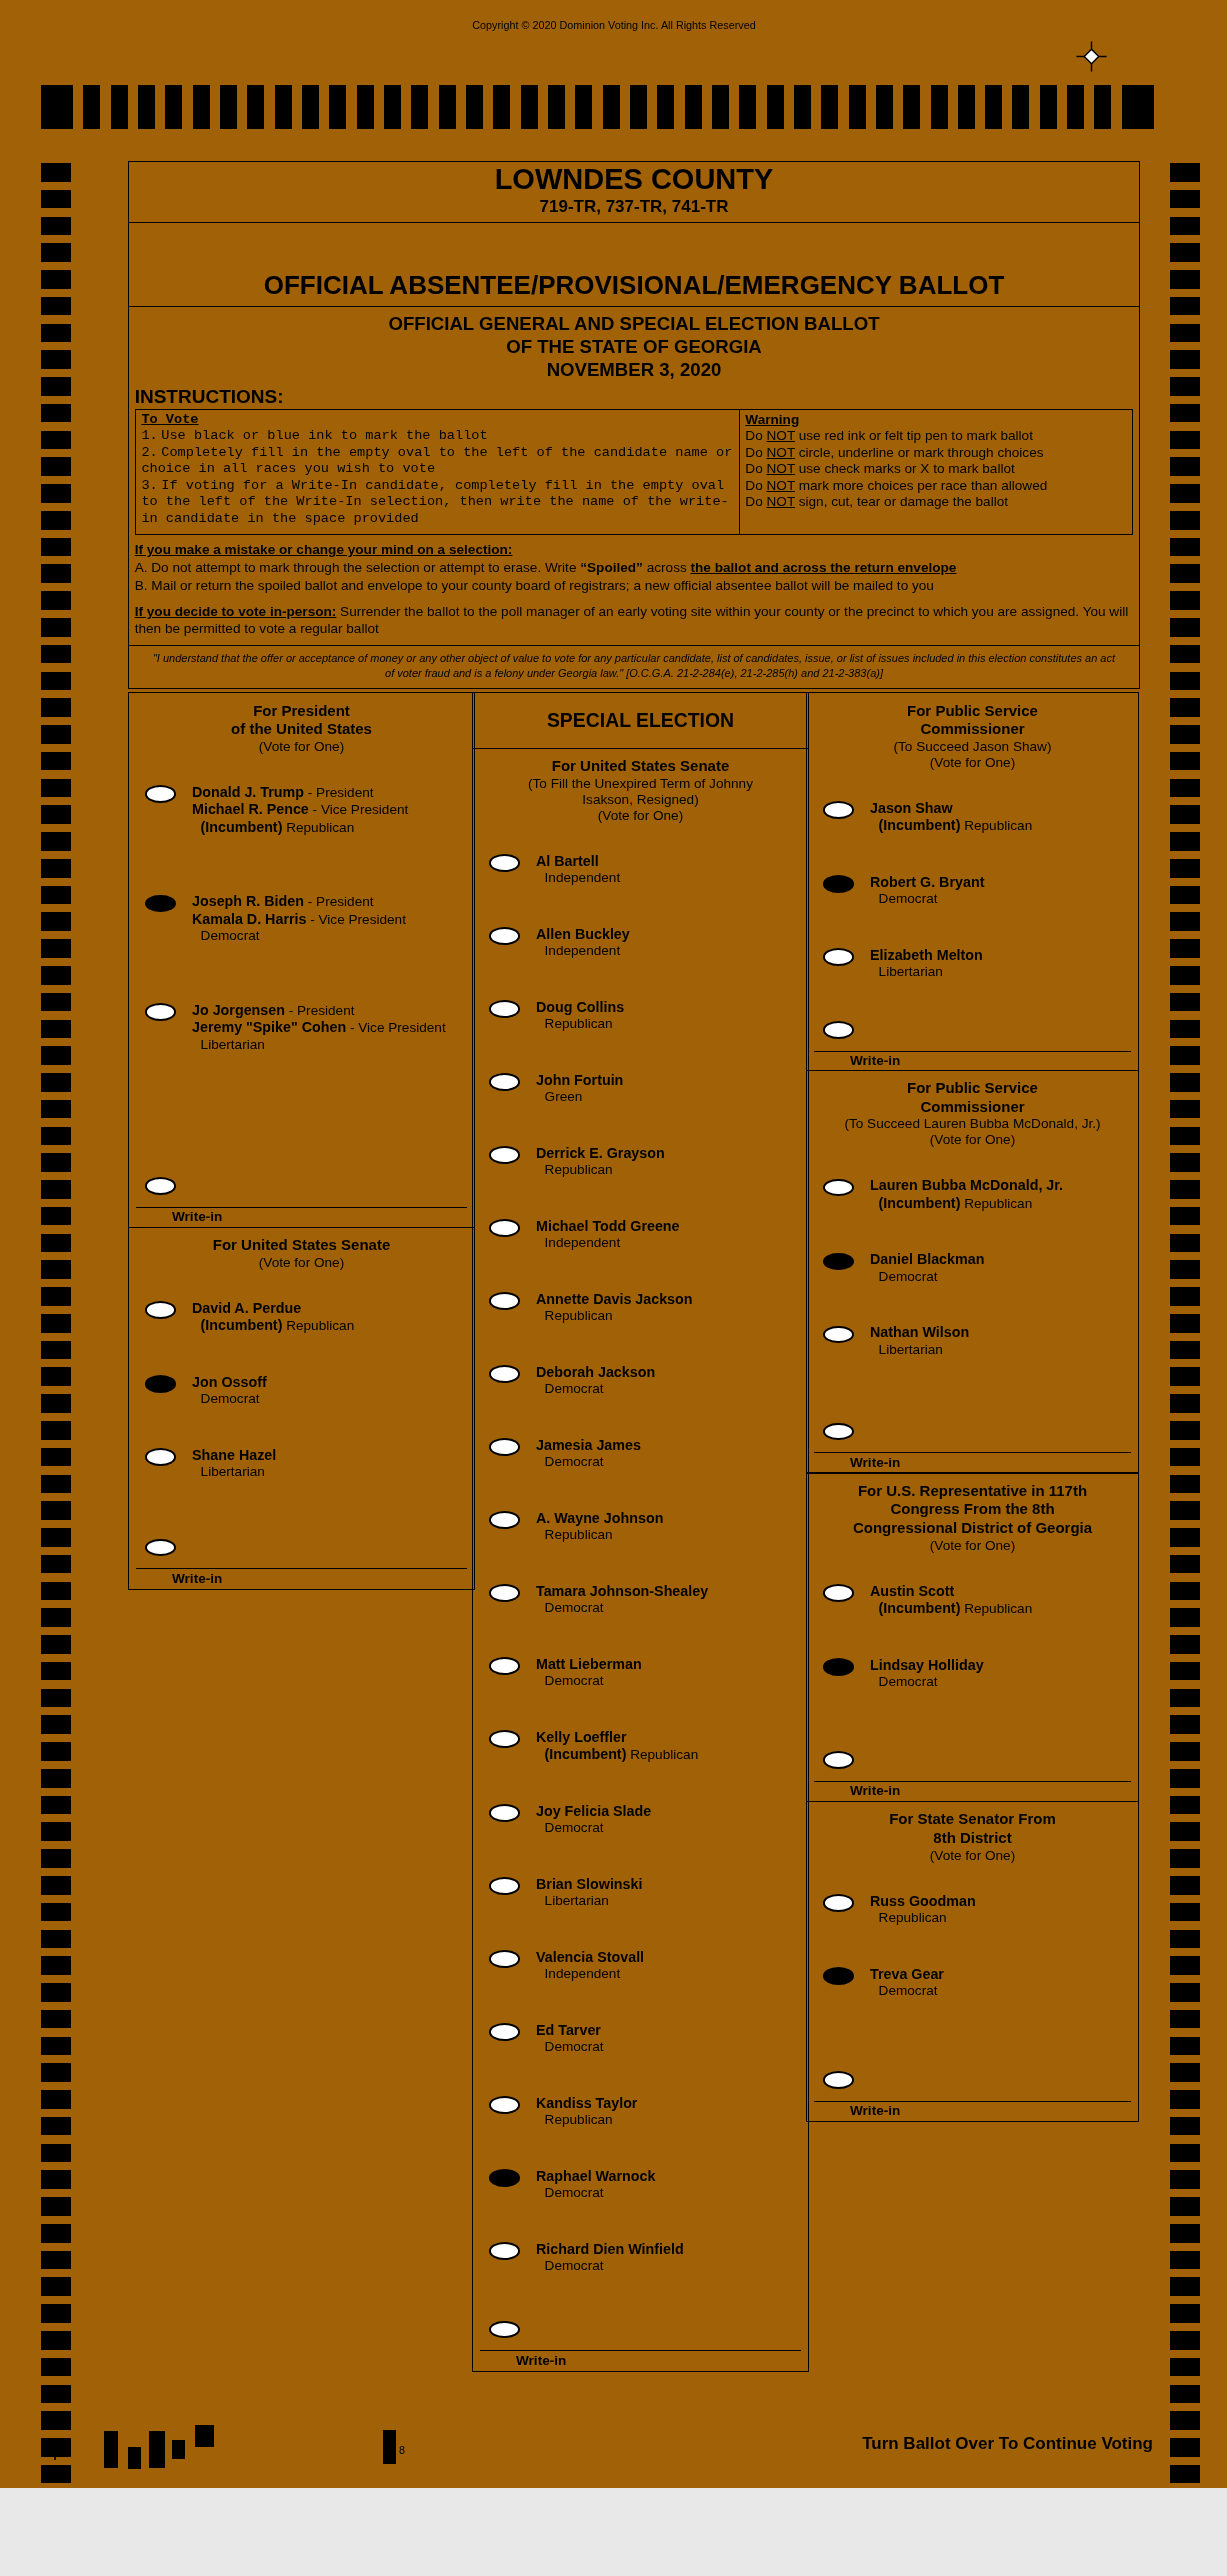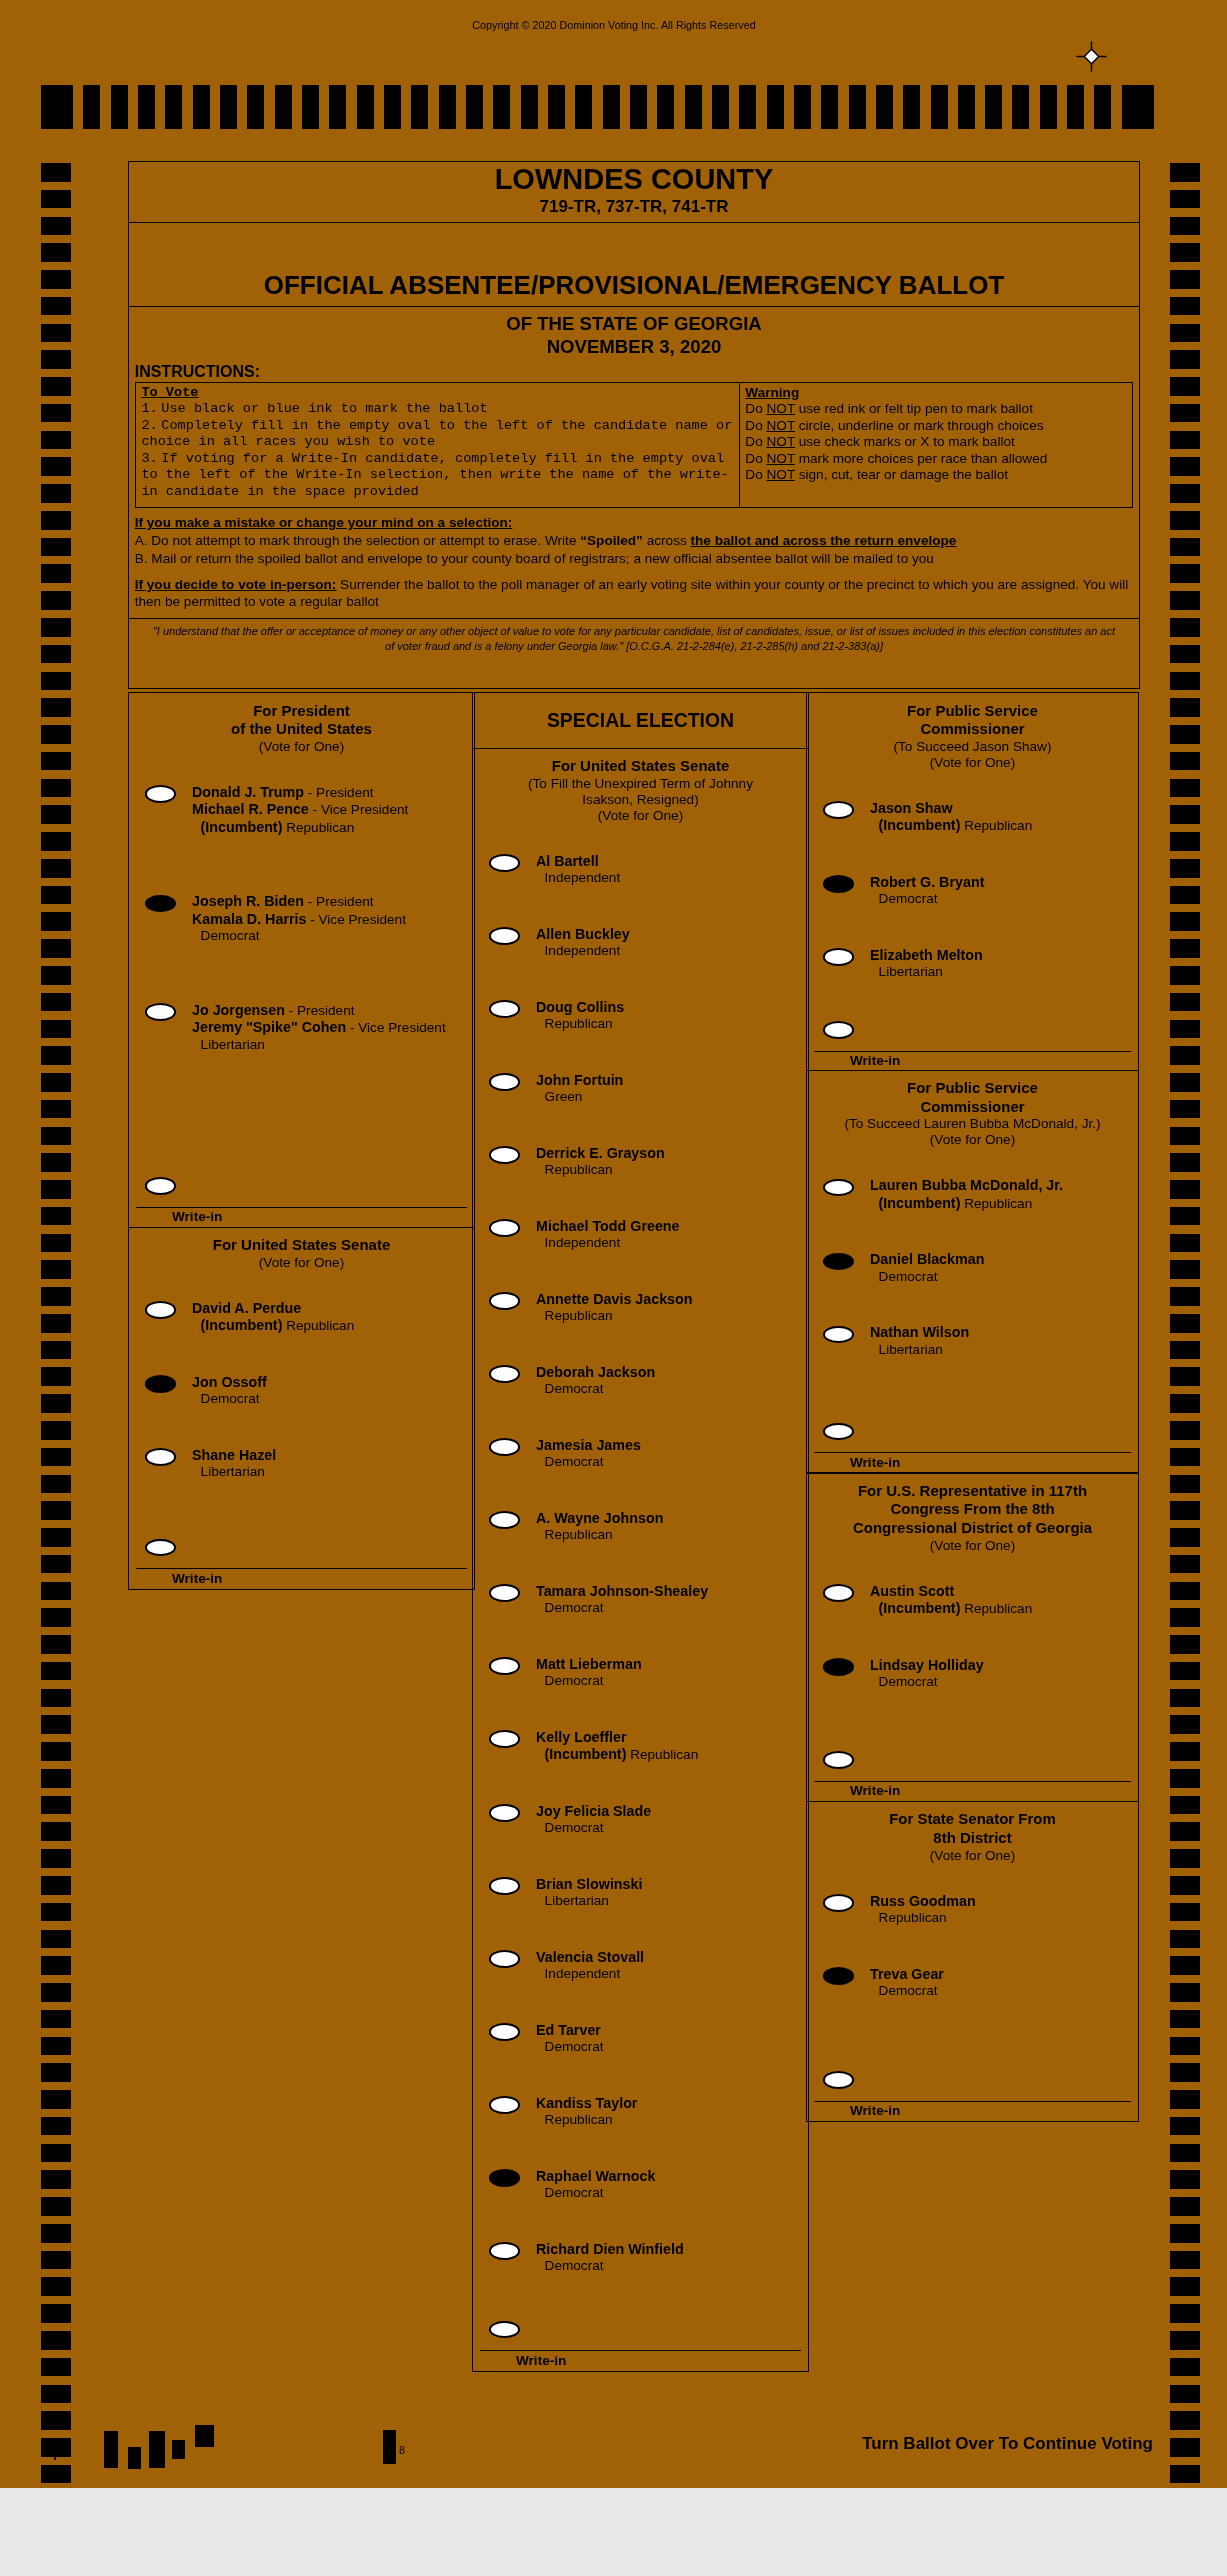--- a/index.html
+++ b/index.html
@@ -24,21 +24,21 @@
 
   
   #headbox{position:absolute;left:128px;top:161px;width:1012px;height:528px;
         border:1.4px solid #000;box-sizing:border-box;overflow:hidden;}
   .county{text-align:center;font-weight:bold;font-size:29px;line-height:33px;margin-top:1.4px;}
   .codes{text-align:center;font-weight:bold;font-size:17px;line-height:21.5px;margin-bottom:4.3px;}
   .hdiv{border-top:1.4px solid #000;}
   .abs-title{text-align:center;font-weight:bold;font-size:26px;line-height:32px;padding:4.3px 0;margin-top:42px;}
   .gen-block{padding:5.7px 0 2.9px;}
   .gen-title{text-align:center;font-weight:bold;font-size:18.6px;line-height:23px;}
-  .instr-label{font-weight:bold;font-size:16px;margin:1.4px 0 1.4px 5.7px;}
+  .instr-label{font-weight:bold;font-size:19px;margin:1.4px 0 1.4px 5.7px;}
   .itable{display:flex;border:1.4px solid #000;margin:1.4px 5.7px 0;}
   .icell{padding:1.4px 5.7px 7.2px;font-size:13.6px;line-height:16.5px;box-sizing:border-box;}
   .icell.tovote{width:60.5%;font-family:Liberation Mono, monospace;}
   .icell.warning{width:39.5%;border-left:1.4px solid #000;}
   .icell-title{font-weight:bold;text-decoration:underline;}
   .tv-item .num{margin-right:3.6px;}
   .note-head{font-weight:bold;text-decoration:underline;font-size:13.6px;margin:7.2px 5.7px 1.4px;}
   .note{font-size:13.6px;line-height:17px;margin:1.4px 10px 0 5.7px;}
   .note.mt{margin-top:8.6px;}
   .sb{font-weight:bold;} .su{text-decoration:underline;}
@@ -359,20 +359,21 @@
       <div class="tm"></div>
     </div>
 
   <div id="headbox">
     <div class="county">LOWNDES COUNTY</div>
     <div class="codes">719-TR, 737-TR, 741-TR</div>
     <div class="hdiv"></div>
     <div class="abs-title">OFFICIAL ABSENTEE/PROVISIONAL/EMERGENCY BALLOT</div>
     <div class="hdiv"></div>
     <div class="gen-block">
+      <div class="gen-title">OFFICIAL GENERAL AND SPECIAL ELECTION BALLOT</div>
       <div class="gen-title">OF THE STATE OF GEORGIA</div>
       <div class="gen-title">NOVEMBER 3, 2020</div>
     </div>
     <div class="instr-label">INSTRUCTIONS:</div>
     <div class="itable">
       <div class="icell tovote">
         <div class="icell-title">To Vote</div>
         <div id="tovote-items">
             <div class="tv-item"><span class="num">1.</span><span>Use black or blue ink to mark the ballot</span></div>
             <div class="tv-item"><span class="num">2.</span><span>Completely fill in the empty oval to the left of the candidate name or choice in all races you wish to vote</span></div>

